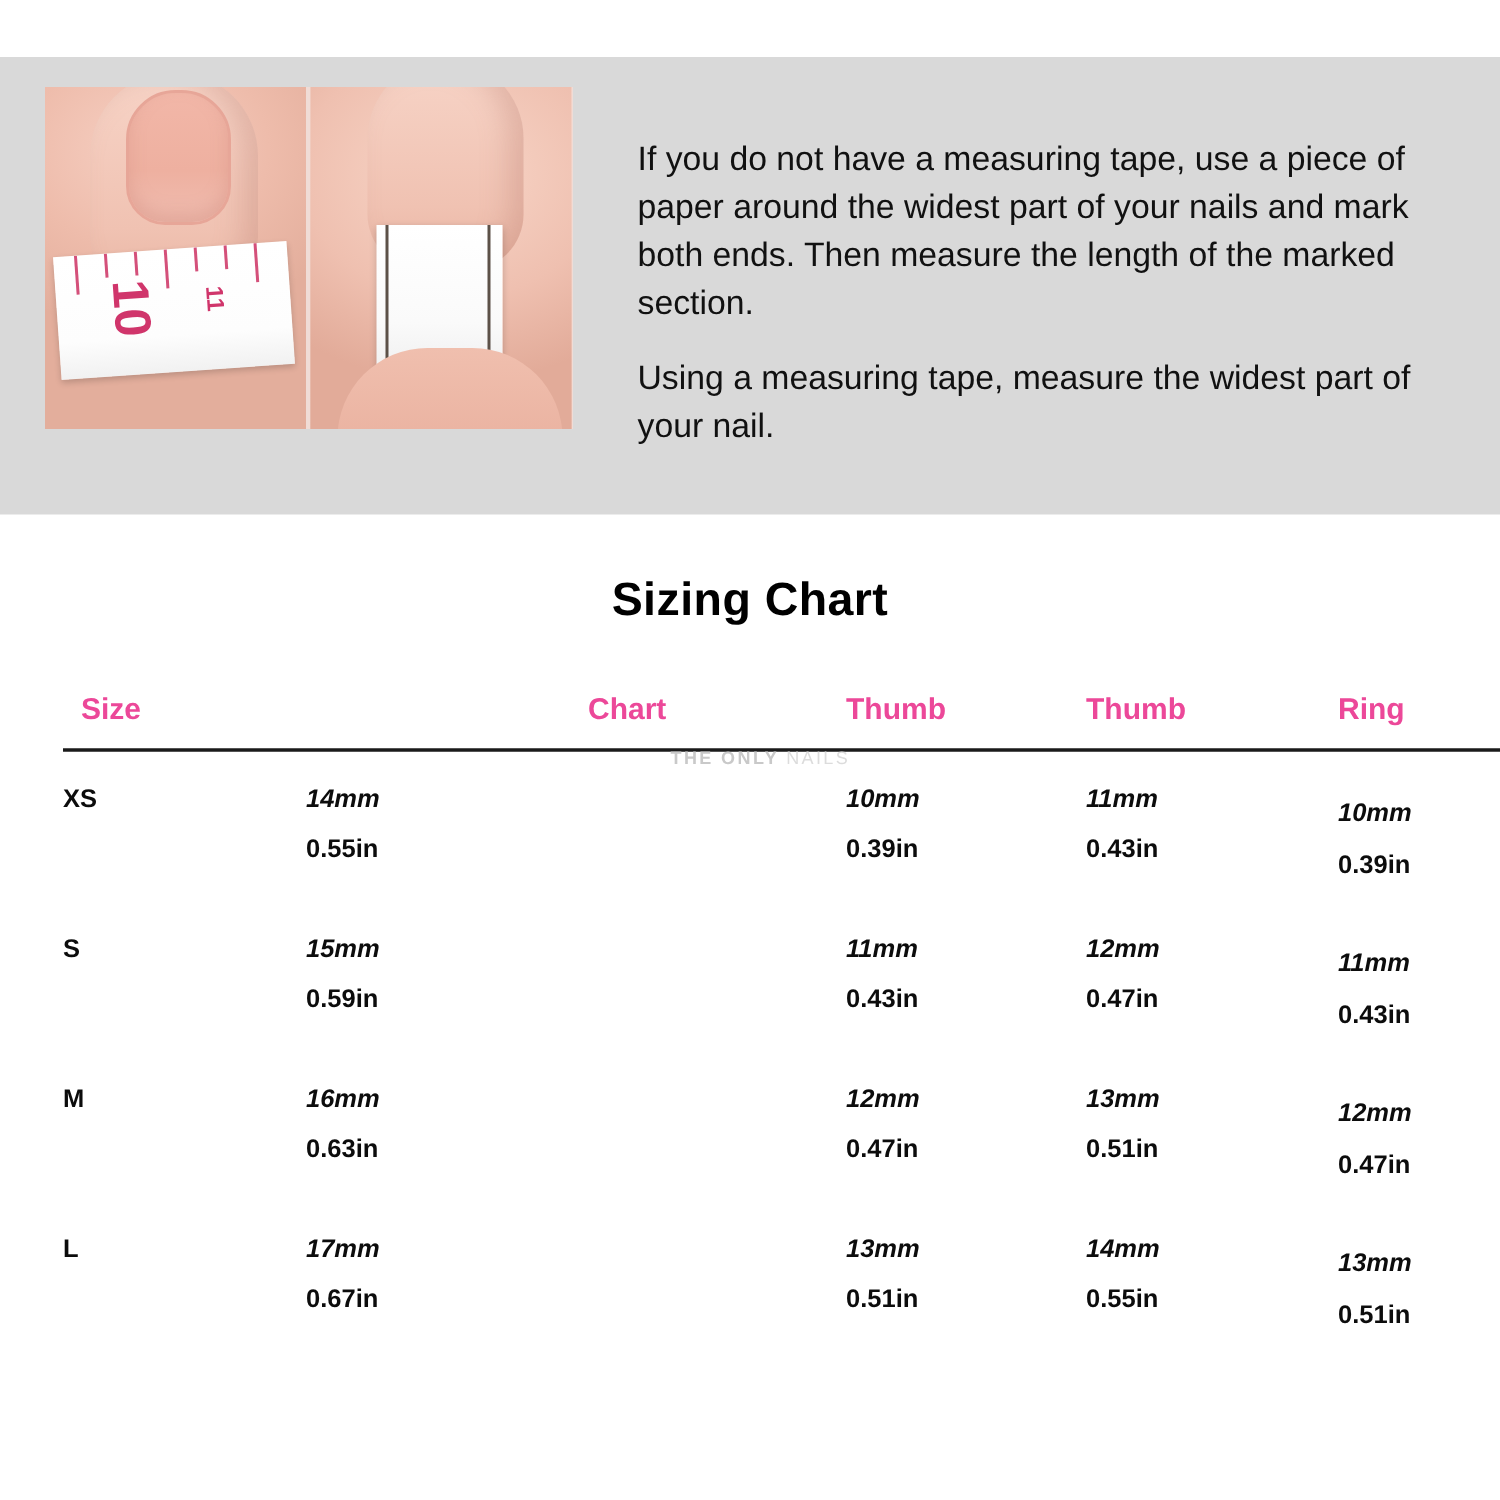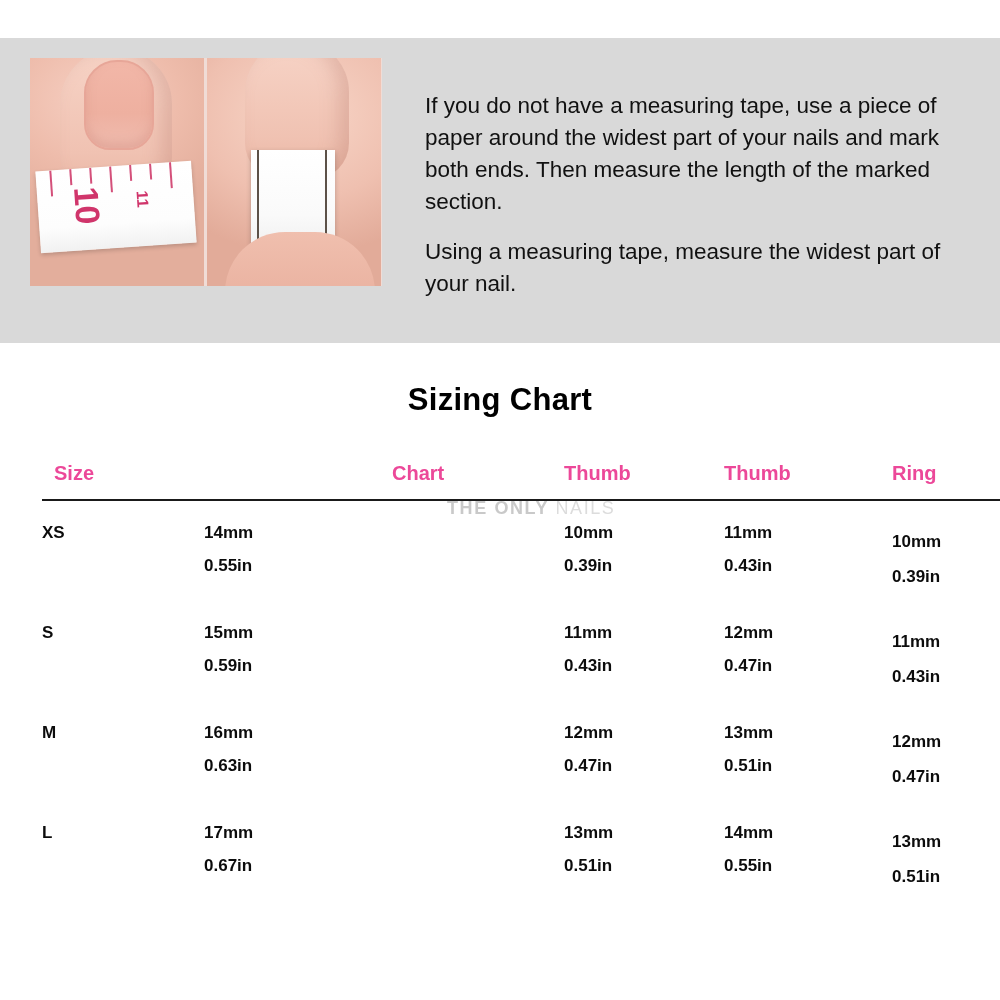--- a/index.html
+++ b/index.html
@@ -208,41 +208,41 @@
     vertical-align: top;
     font-size: 17px;
     font-weight: bold;
     color: #0c0c0c;
     padding: 22px 0 14px 0;
   }
   td.size-cell {
     padding-left: 14px;
     padding-top: 28px;
   }
-  .mm { display: block; margin-bottom: 13px; }
+  .mm { display: block; margin-bottom: 13px; font-style: italic; }
   .in { display: block; }
 
   
   .col-thumb .mm, .col-thumb .in { margin-left: 0px; }
   .col-index .mm, .col-index .in { margin-left: 0px; }
   .col-middle .mm, .col-middle .in { margin-left: 0px; }
   .col-ring .mm, .col-ring .in { margin-left: 0px; padding-top: 9px; }
   .col-ring .mm { padding-top: 9px; margin-bottom: 6px; }
 
   .col-thumb { padding-left: 6px; }
   .col-index { padding-left: 4px; }
   .col-middle { padding-left: 6px; }
   .col-ring { padding-left: 4px; }
 
   
   .watermark {
     position: absolute;
     left: 447px;
     top: 498px;
-    font-size: 18px;
+    font-size: 12px;
     letter-spacing: 1.6px;
     color: #cfcfcf;
     font-weight: bold;
     pointer-events: none;
   }
   .watermark .wm-strong { color: #c9c9c9; }
   .watermark .wm-light { color: #dcdcdc; font-weight: normal; }
 </style>
 </head>
 <body>

